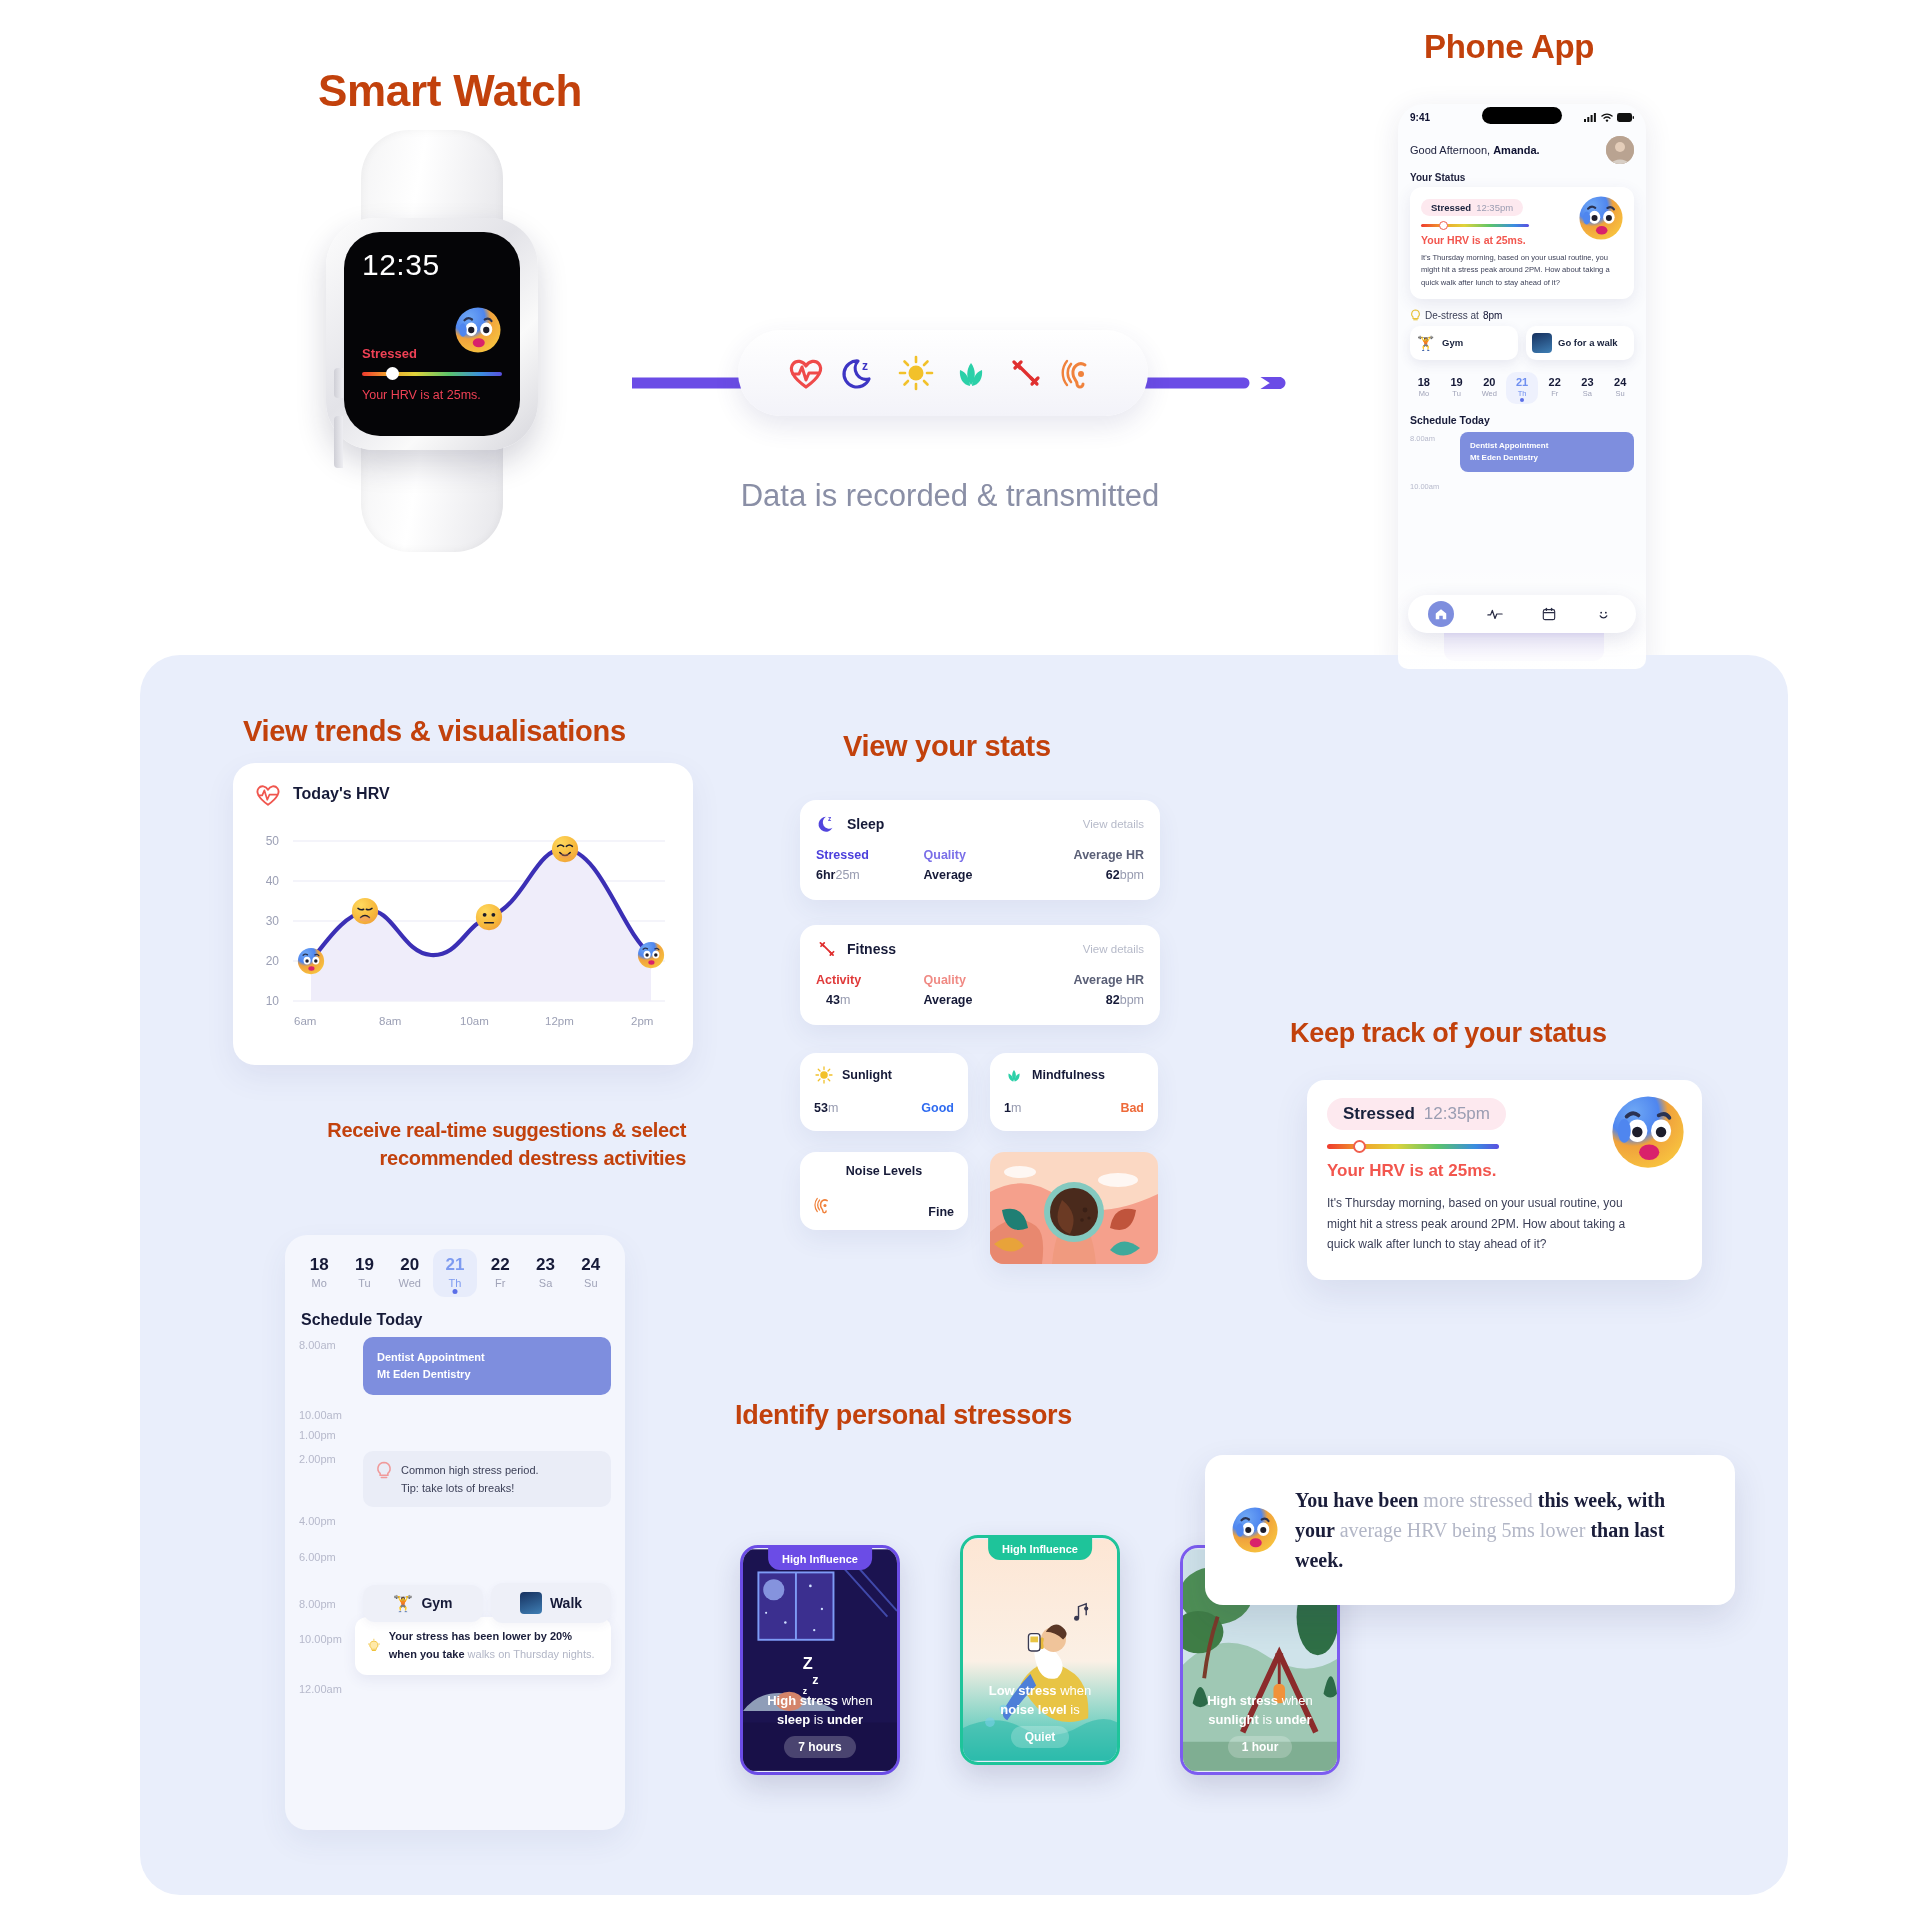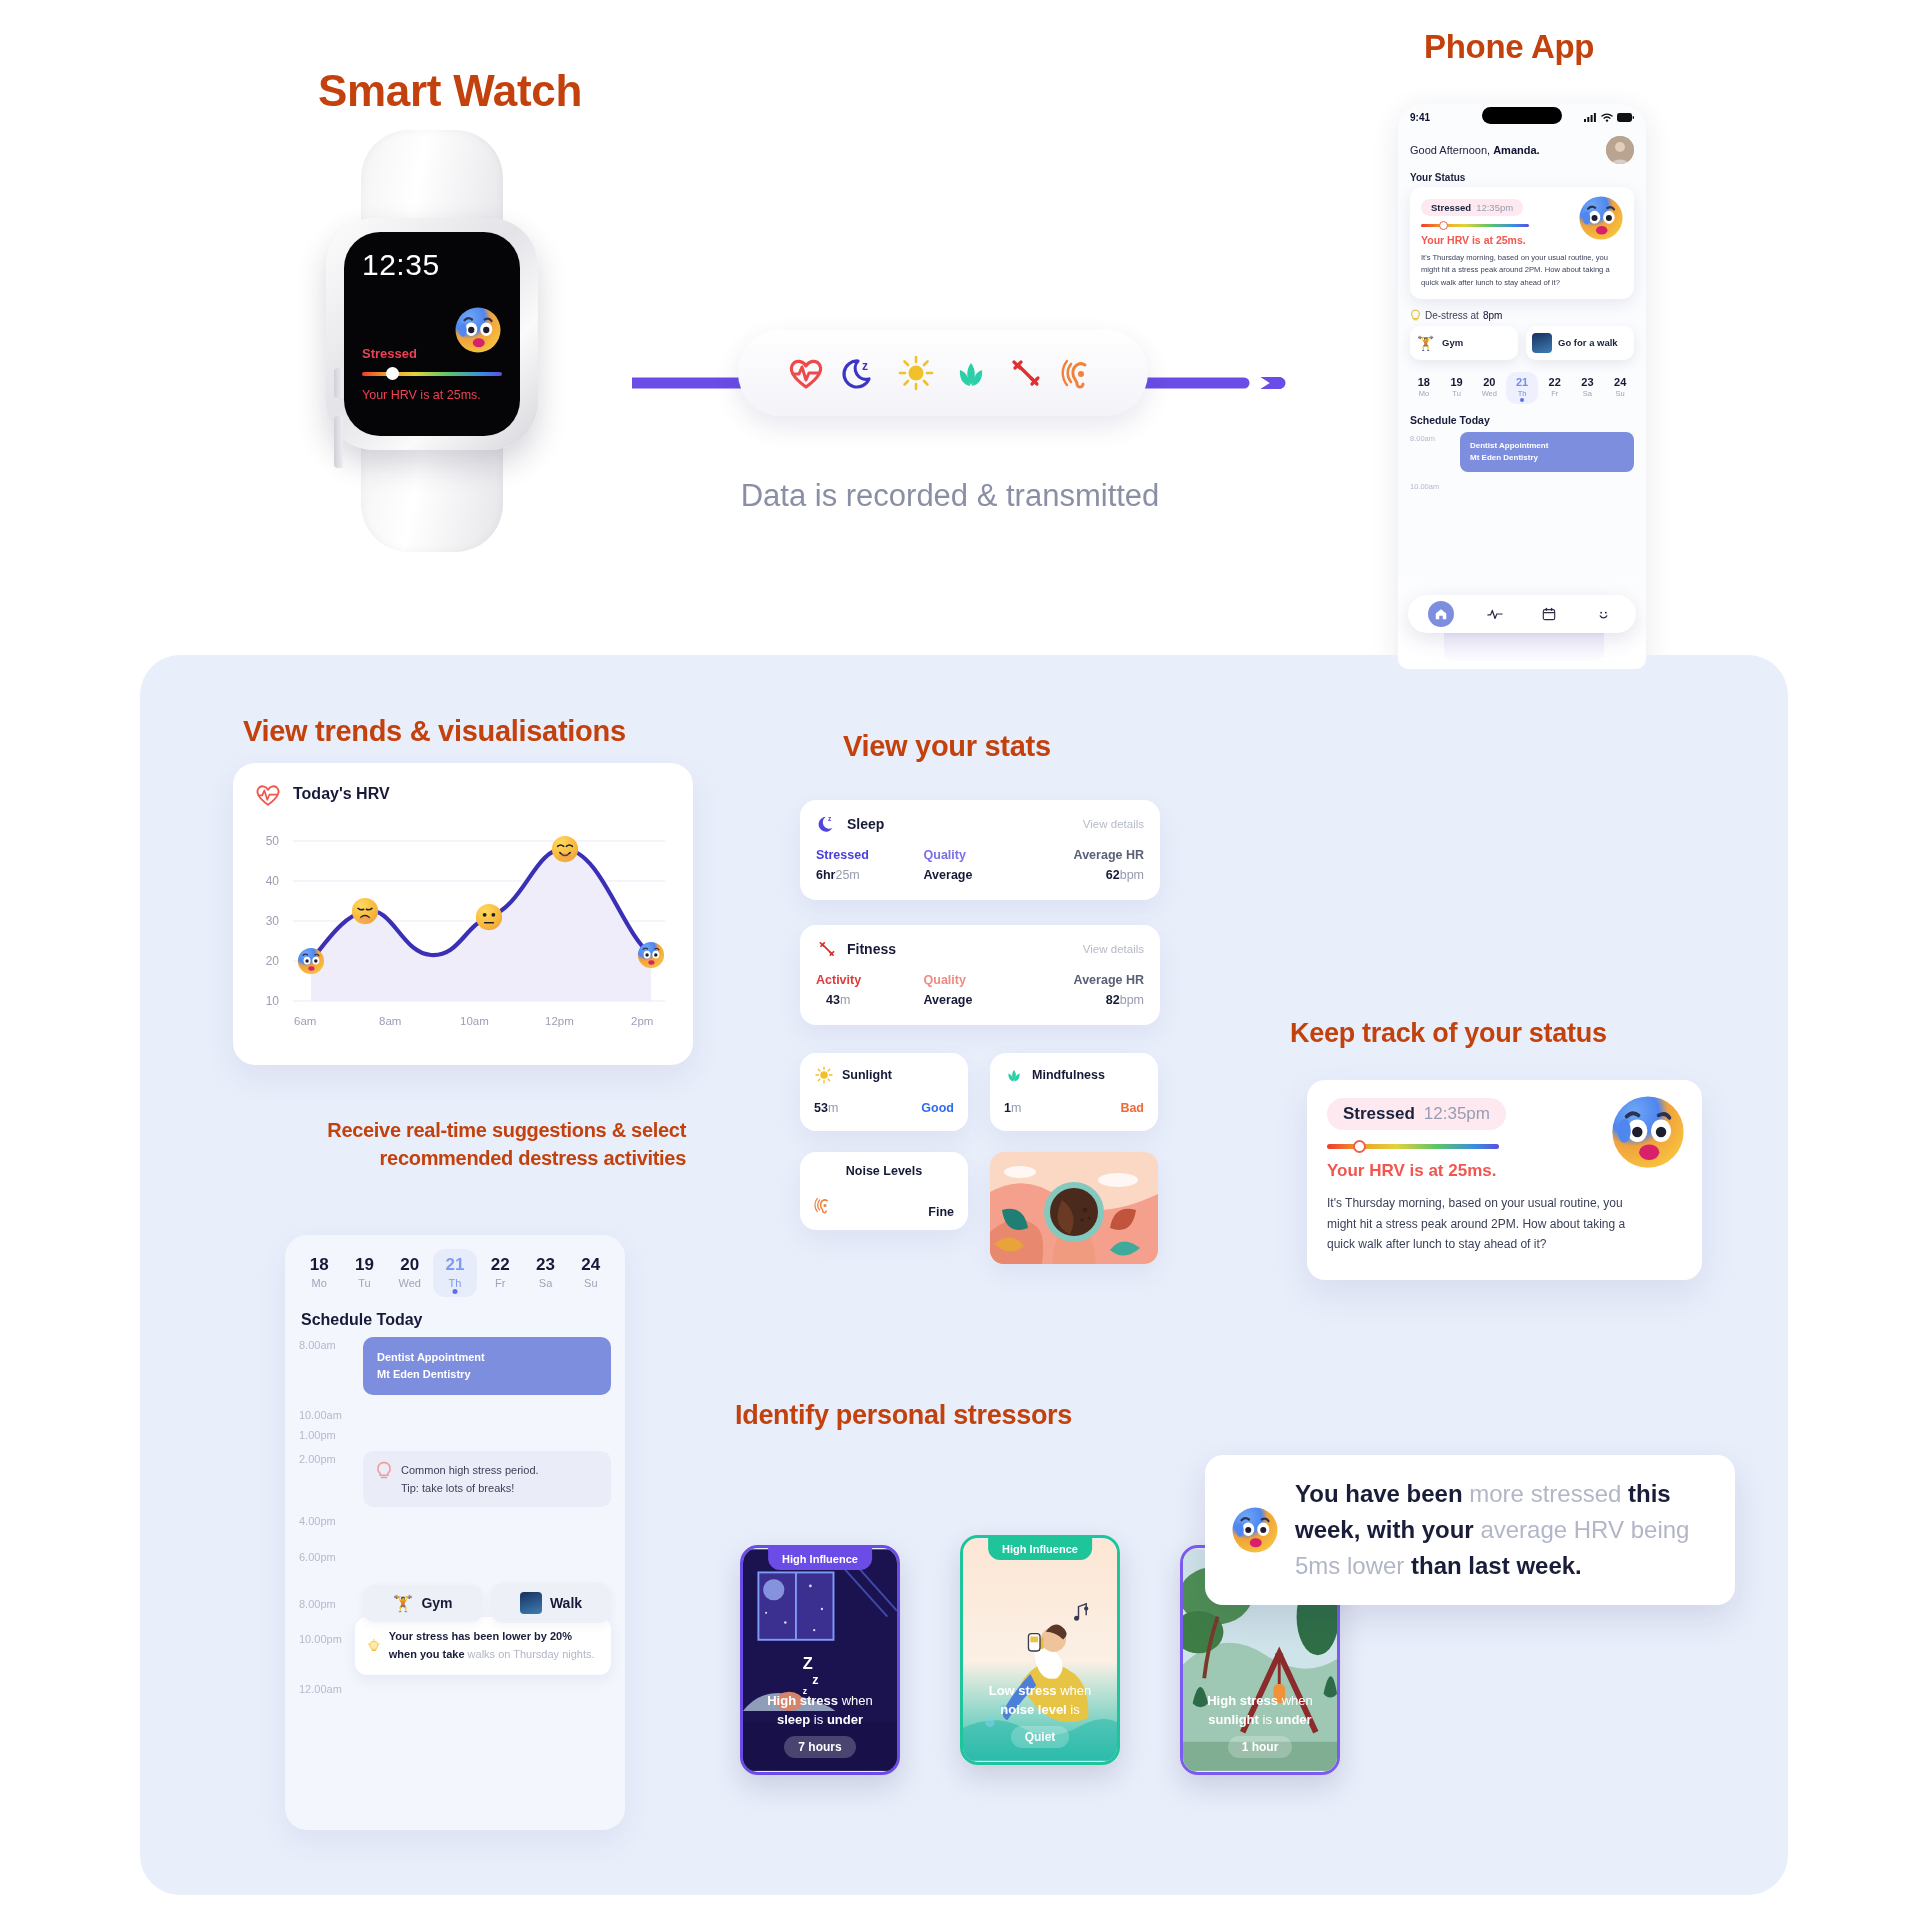--- a/index.html
+++ b/index.html
@@ -262,21 +262,21 @@
   #str2 { left: 960px; top: 1535px; }
   #str3 { left: 1180px; top: 1545px; }
 
   
   #insight {
     position: absolute; left: 1205px; top: 1455px; width: 530px; height: 150px;
     background: #fff; border-radius: 18px; box-shadow: 0 14px 34px rgba(40,40,90,.12);
     display: flex; align-items: center; gap: 16px; padding: 0 34px 0 26px; z-index: 20;
   }
   #insight .emoji3 { width: 48px; height: 48px; flex: none; }
-  #insight .tx { font-size: 24px; line-height: 1.5; color: #b2b6c6; }
+  #insight .tx { font-size: 20px; line-height: 1.5; color: #b2b6c6; font-family: Liberation Serif, serif; }
   #insight .tx b { color: #1a1d3a; font-weight: bold; }
 </style>
 </head>
 <body>
 <div id="root">
 
 <svg width="0" height="0" style="position:absolute">
   <defs>
     <radialGradient id="gAnx" cx="30%" cy="22%" r="92%">
       <stop offset="0%" stop-color="#6fa8f5"></stop>

